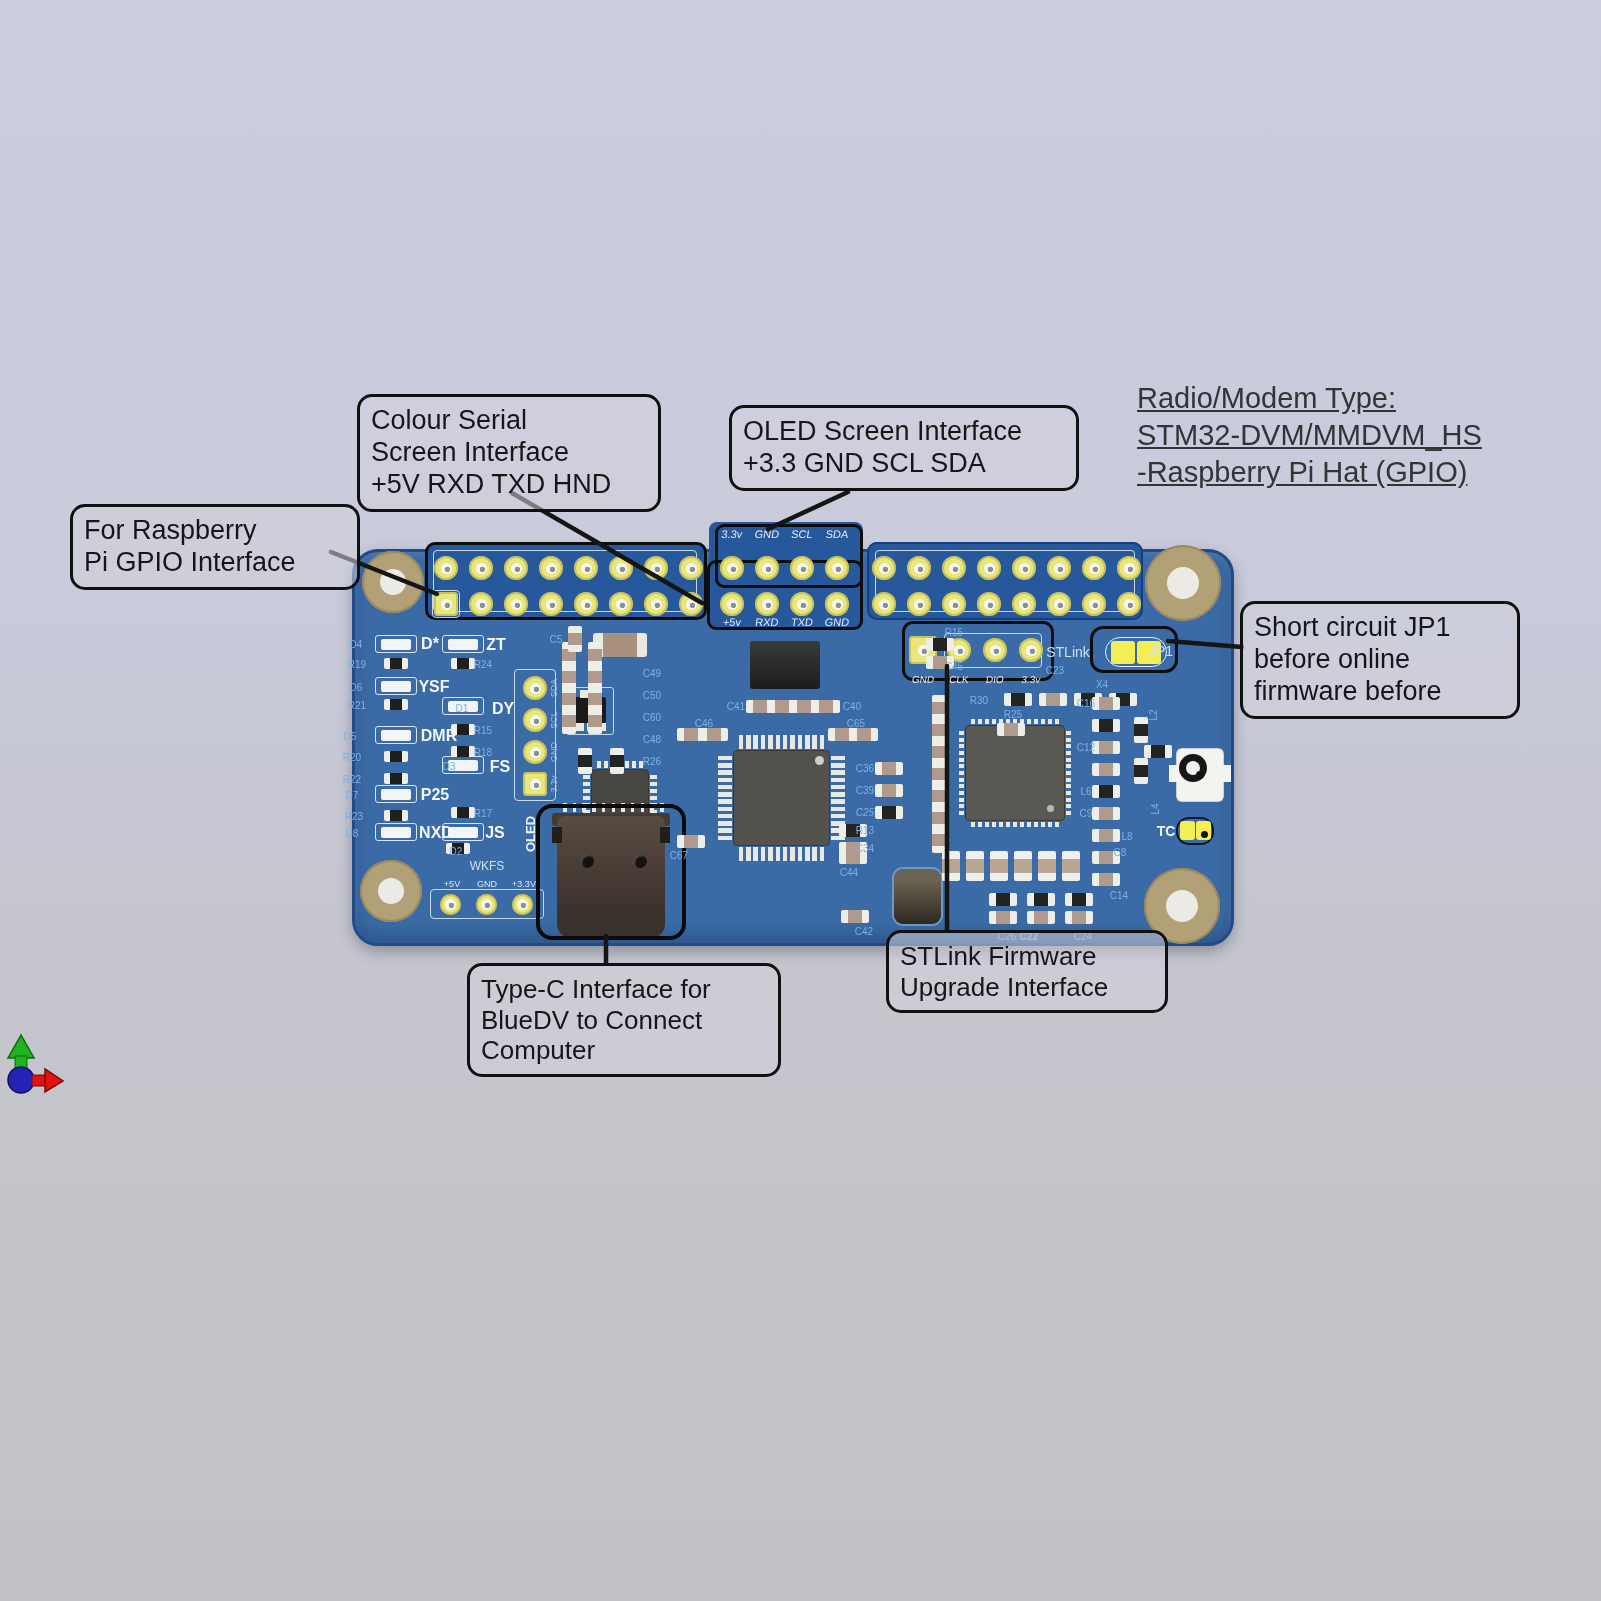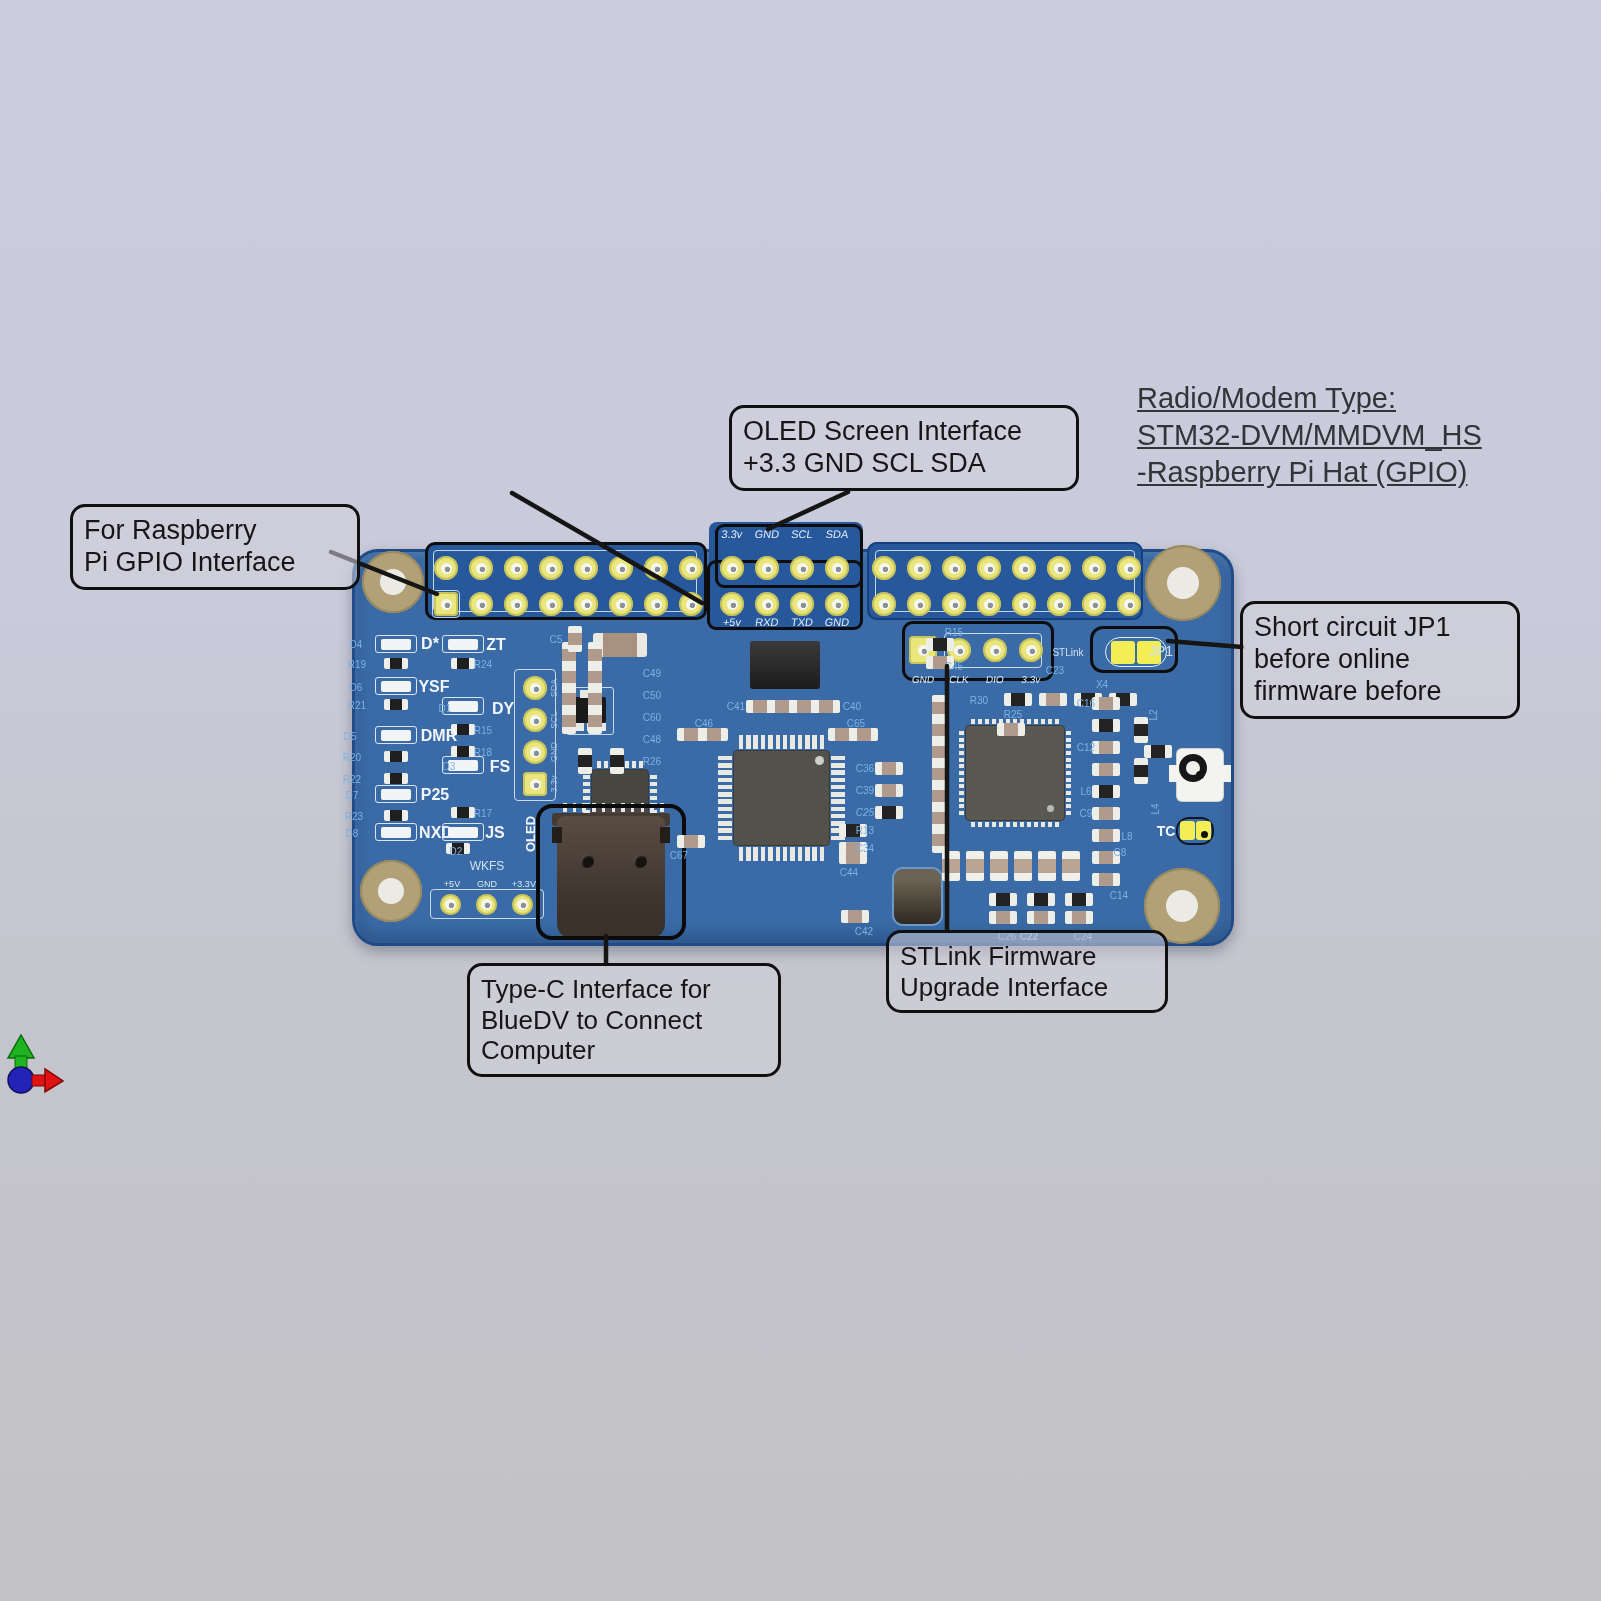--- a/index.html
+++ b/index.html
@@ -43,21 +43,21 @@
   .pv.kr{background:linear-gradient(180deg,#eeeee8 0 7px,#232323 7px 19px,#eeeee8 19px);}
   .pv2{width:18px;height:30px;background:linear-gradient(180deg,#f0f0ea 0 8px,#baa493 8px 22px,#f0f0ea 22px);}
   .ledo{position:absolute;border:1.5px solid rgba(235,243,252,.9);border-radius:3px;}
   .ledb{position:absolute;background:#f2f4f6;border-radius:2px;}
   .res{position:absolute;background:linear-gradient(90deg,#efefe9 0 6px,#1f1f1f 6px 18px,#efefe9 18px);border-radius:2px;}
   .silk{position:absolute;white-space:nowrap;z-index:4;font-family:"Liberation Sans",sans-serif;}
   .s-n{font-weight:bold;font-size:16px;color:#f2f6fc;}
   .s-r{font-size:10px;color:#7db1e3;}
   .s-p{font-size:11px;color:#e2ecf8;}
   .s-w{font-size:9px;color:#dbe8f6;}
-  .s-b{font-size:10px;color:#cde0f4;}
+  .s-b{font-size:14px;color:#cde0f4;}
   .s-o{font-size:9px;color:#9cc0e8;}
 </style>
 </head>
 <body>
 
 <div class="stage">
 
   <div class="title">
     <span class="tline">Radio/Modem Type:</span>
     <span class="tline">STM32-DVM/MMDVM_HS</span>
@@ -521,21 +521,21 @@
       <div class="silk s-r" style="position: absolute; left: 2px; top: 112px; transform: translate(-50%, -50%);">R19</div>
       <div class="silk s-r" style="position: absolute; left: 1px; top: 135px; transform: translate(-50%, -50%);">D6</div>
       <div class="silk s-r" style="position: absolute; left: 2px; top: 153px; transform: translate(-50%, -50%);">R21</div>
       <div class="silk s-r" style="position: absolute; left: -5px; top: 184px; transform: translate(-50%, -50%);">D5</div>
       <div class="silk s-r" style="position: absolute; left: -3px; top: 205px; transform: translate(-50%, -50%);">R20</div>
       <div class="silk s-r" style="position: absolute; left: -3px; top: 227px; transform: translate(-50%, -50%);">R22</div>
       <div class="silk s-r" style="position: absolute; left: -3px; top: 243px; transform: translate(-50%, -50%);">D7</div>
       <div class="silk s-r" style="position: absolute; left: -1px; top: 264px; transform: translate(-50%, -50%);">R23</div>
       <div class="silk s-r" style="position: absolute; left: -3px; top: 281px; transform: translate(-50%, -50%);">D8</div>
       <div class="silk s-r" style="position: absolute; left: 128px; top: 112px; transform: translate(-50%, -50%);">R24</div>
-      <div class="silk s-r" style="position: absolute; left: 90px; top: 156px; transform: translate(-50%, -50%);">D1</div>
+      <div class="silk s-r" style="position: absolute; left: 107px; top: 156px; transform: translate(-50%, -50%);">D1</div>
       <div class="silk s-r" style="position: absolute; left: 128px; top: 178px; transform: translate(-50%, -50%);">R15</div>
       <div class="silk s-r" style="position: absolute; left: 128px; top: 200px; transform: translate(-50%, -50%);">R18</div>
       <div class="silk s-r" style="position: absolute; left: 94px; top: 214px; transform: translate(-50%, -50%);">D3</div>
       <div class="silk s-r" style="position: absolute; left: 128px; top: 261px; transform: translate(-50%, -50%);">R17</div>
       <div class="silk s-r" style="position: absolute; left: 101px; top: 299px; transform: translate(-50%, -50%);">D2</div>
       <div class="silk s-r" style="position: absolute; left: 201px; top: 87px; transform: translate(-50%, -50%);">C5</div>
       <div class="silk s-r" style="position: absolute; left: 297px; top: 121px; transform: translate(-50%, -50%);">C49</div>
       <div class="silk s-r" style="position: absolute; left: 297px; top: 143px; transform: translate(-50%, -50%);">C50</div>
       <div class="silk s-r" style="position: absolute; left: 297px; top: 165px; transform: translate(-50%, -50%);">C60</div>
       <div class="silk s-r" style="position: absolute; left: 297px; top: 187px; transform: translate(-50%, -50%);">C48</div>
@@ -605,20 +605,25 @@
     </g>
     <g>
       <polygon points="8,1058 34,1058 21,1035" fill="#1fb41f" stroke="#0a6b0a" stroke-width="1.5"></polygon>
       <rect x="15" y="1056" width="12" height="15" fill="#1fb41f" stroke="#0a6b0a" stroke-width="1"></rect>
       <circle cx="21" cy="1080" r="13" fill="#2323b8" stroke="#11115e" stroke-width="1.5"></circle>
       <rect x="32" y="1075" width="15" height="11" fill="#e11212" stroke="#7e0808" stroke-width="1"></rect>
       <polygon points="45,1069 45,1092 63,1081" fill="#e11212" stroke="#7e0808" stroke-width="1.5"></polygon>
     </g>
   </svg>
 
+  <div class="callout" id="co-cs">
+    <span class="ln">Colour Serial</span>
+    <span class="ln">Screen Interface</span>
+    <span class="ln">+5V RXD TXD HND</span>
+  </div>
   <div class="callout" id="co-oled">
     <span class="ln">OLED Screen Interface</span>
     <span class="ln">+3.3 GND SCL SDA</span>
   </div>
   <div class="callout" id="co-rpi">
     <span class="ln">For Raspberry</span>
     <span class="ln">Pi GPIO Interface</span>
   </div>
   <div class="callout" id="co-jp1">
     <span class="ln">Short circuit JP1</span>

